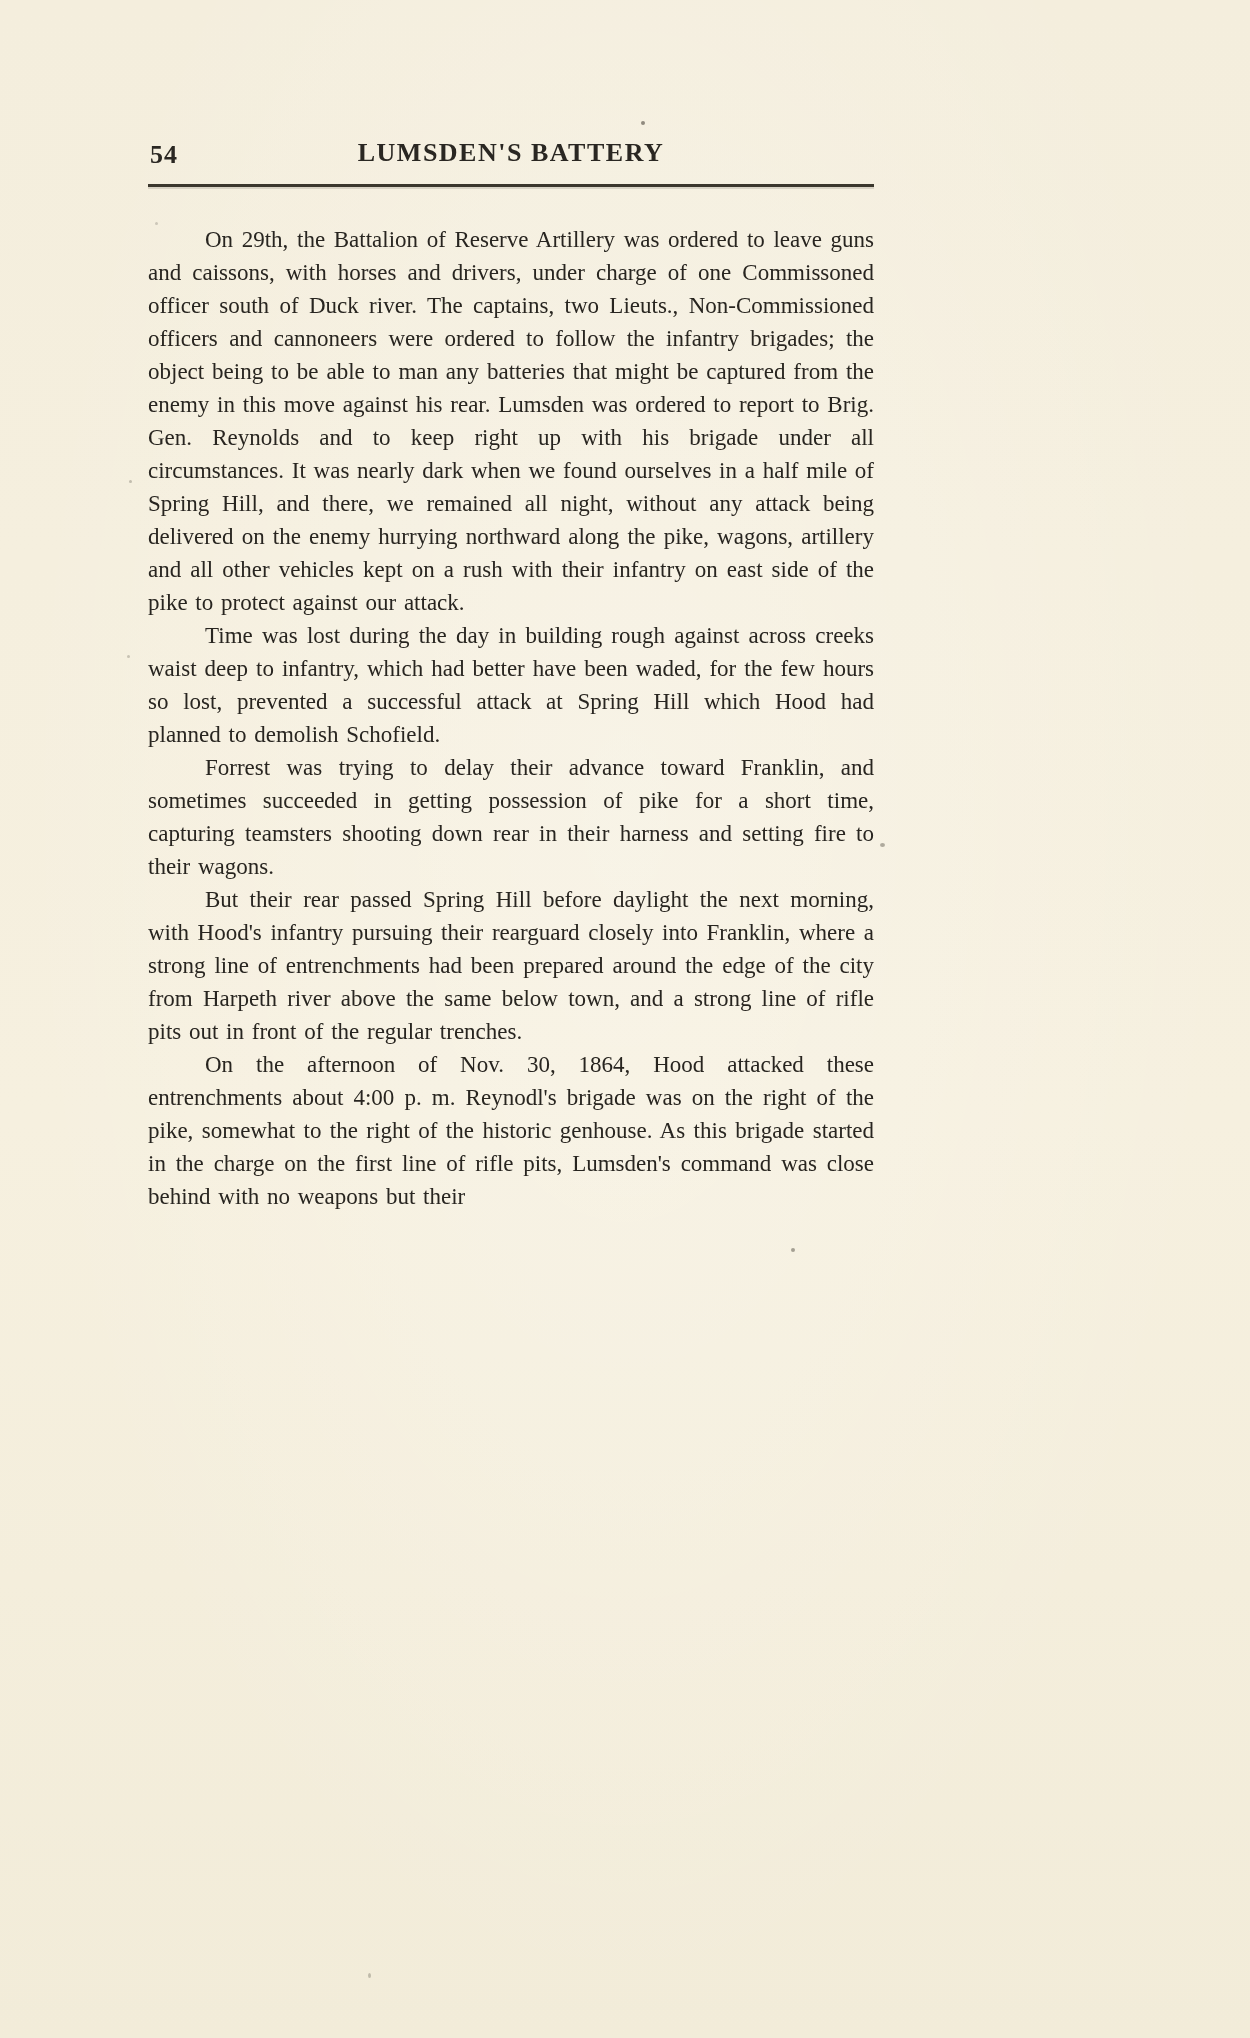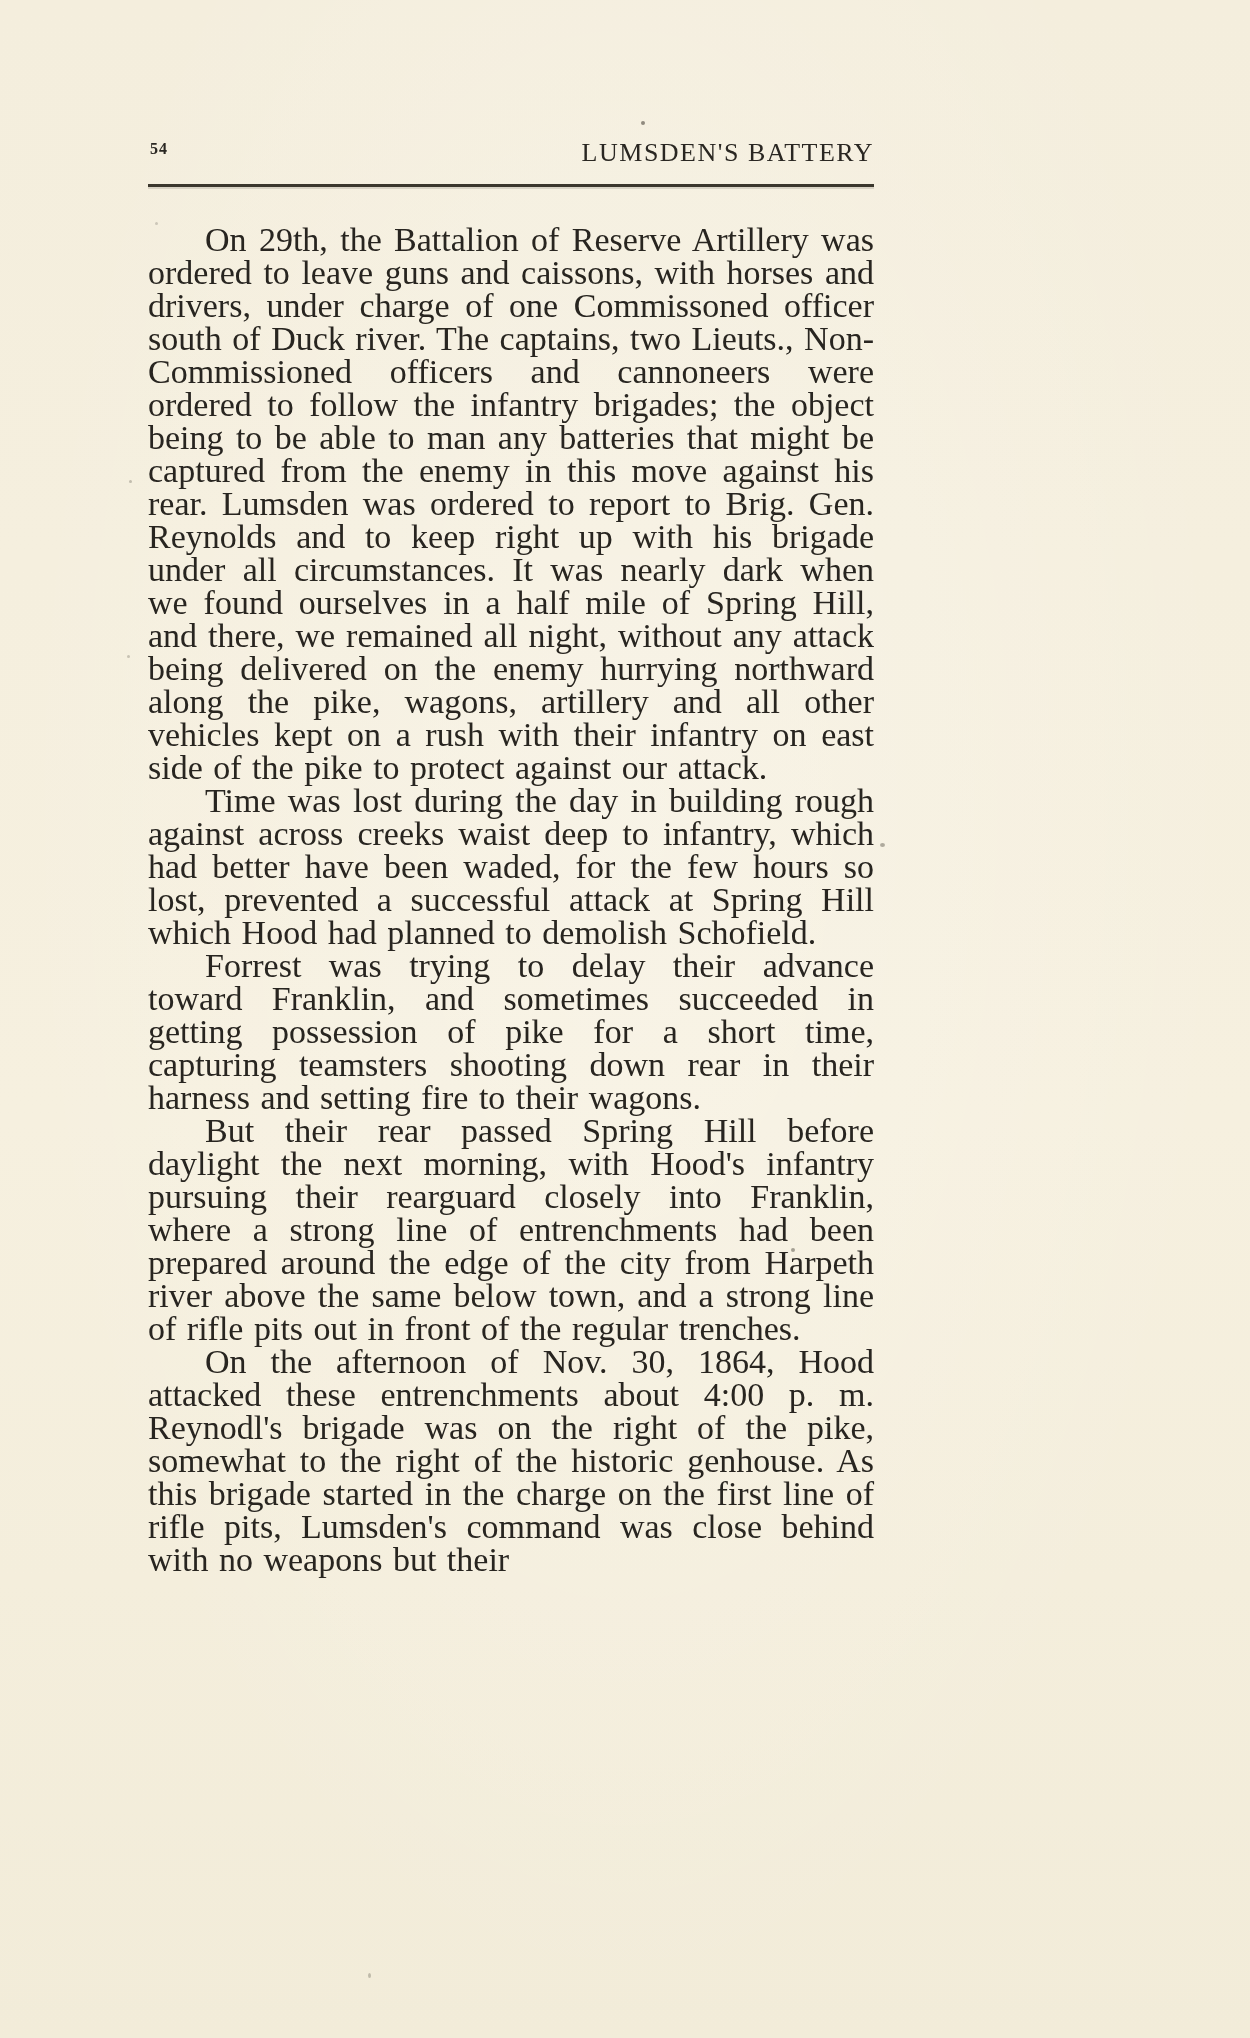--- a/index.html
+++ b/index.html
@@ -27,45 +27,45 @@
     width: 726px;
   }
   .page-header {
     position: relative;
     height: 36px;
   }
   .page-number {
     position: absolute;
     left: 2px;
     top: 2px;
-    font-size: 16px;
+    font-size: 26px;
     font-weight: bold;
     letter-spacing: 1px;
   }
   .page-title {
     margin: 0;
     font-size: 26px;
-    font-weight: normal;
-    text-align: right;
+    font-weight: bold;
+    text-align: center;
     letter-spacing: 1.5px;
     white-space: nowrap;
   }
   .header-rule {
     margin: 10px 0 0 0;
     border: none;
     height: 3px;
     background: #3b372d;
     box-shadow: 0 2px 0 rgba(59,55,45,0.15);
   }
   .page-body {
     margin-top: 36px;
   }
   .page-body p {
     margin: 0;
-    font-size: 34px;
+    font-size: 23px;
     line-height: 33px;
     text-align: justify;
     text-indent: 57px;
     word-spacing: 2px;
     color: #282520;
   }
   
   .speck {
     position: absolute;
     background: rgba(60,55,45,0.55);

